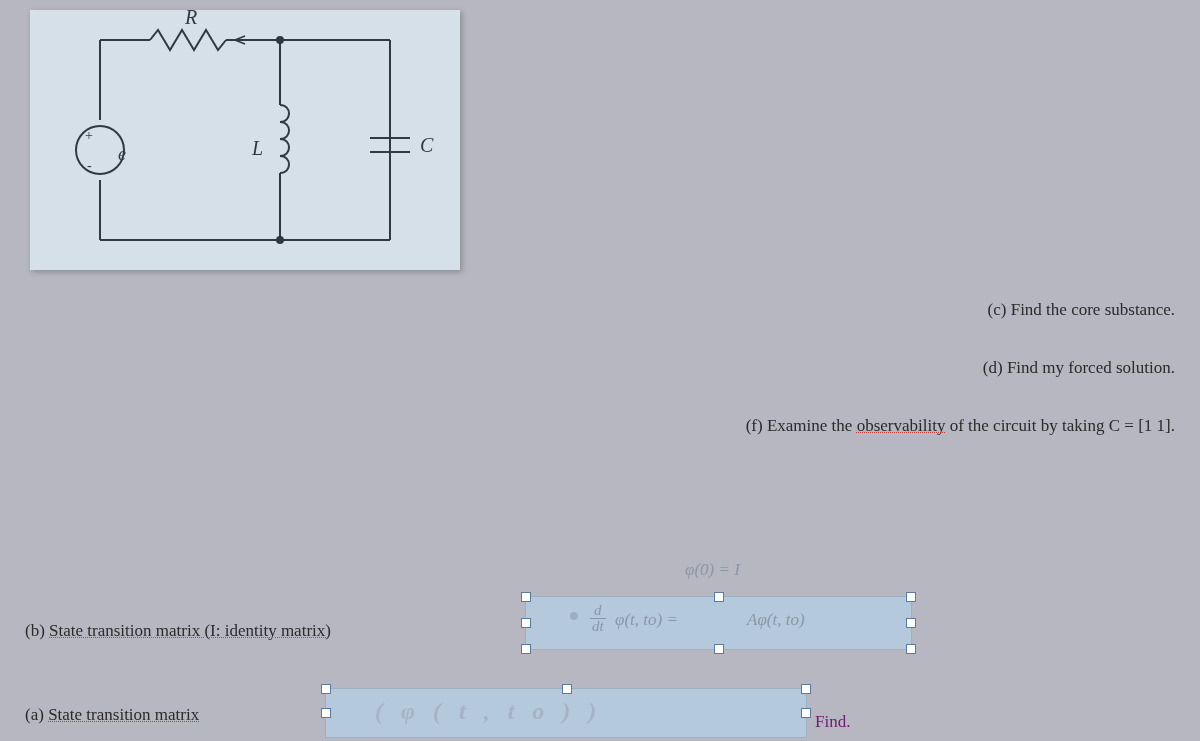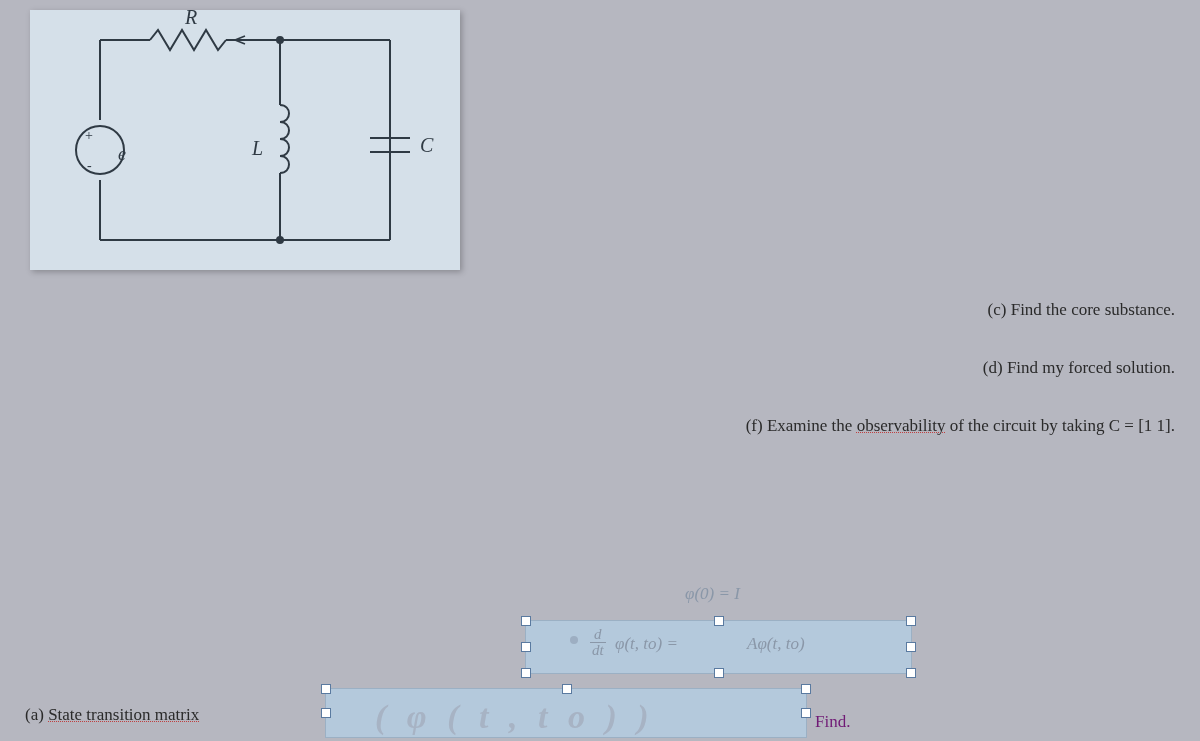--- a/index.html
+++ b/index.html
@@ -37,21 +37,21 @@
   }
   .q {
     margin-bottom: 38px;
   }
   .dotted {
     text-decoration: underline dotted #c04040;
     text-decoration-thickness: 1px;
   }
   .row-b {
     position: absolute;
-    top: 620px;
+    top: 596px;
     left: 25px;
     width: 1155px;
     height: 70px;
   }
   .row-a {
     position: absolute;
     top: 700px;
     left: 25px;
     width: 1155px;
     height: 30px;
@@ -122,21 +122,21 @@
     top: 14px;
     left: 698px;
     font-style: italic;
     color: #8a97a8;
     margin-left: 24px;
   }
   .bigphi {
     position: absolute;
     top: -2px;
     left: 350px;
-    font-size: 34px;
+    font-size: 24px;
     letter-spacing: 6px;
     color: #a7b3c4;
     font-style: italic;
     font-weight: bold;
   }
   .frac {
     display: inline-block;
     text-align: center;
     vertical-align: middle;
   }
@@ -221,20 +221,23 @@
     <div class="handle" style="left:188px; bottom:-5px;"></div>
   </div>
 
   <div class="bullet-point"></div>
   <div class="eq2a">
     <span class="frac"><span class="n">d</span><span class="d">dt</span></span>
   </div>
   <div class="eq2b faded">φ(t, to) =</div>
   <div class="eq2c faded">Aφ(t, to)</div>
 
+  <div class="label-b">
+    <span>(b) </span><span class="dotted">State transition matrix (I: identity matrix)</span>
+  </div>
 </div>
 
 <div class="row-a">
   <div class="selbox" style="left:300px; top:-12px; width:480px; height:48px;">
     <div class="handle" style="left:-5px; top:-5px;"></div>
     <div class="handle" style="right:-5px; top:-5px;"></div>
     <div class="handle" style="left:236px; top:-5px;"></div>
     <div class="handle" style="left:-5px; top:19px;"></div>
     <div class="handle" style="right:-5px; top:19px;"></div>
   </div>

